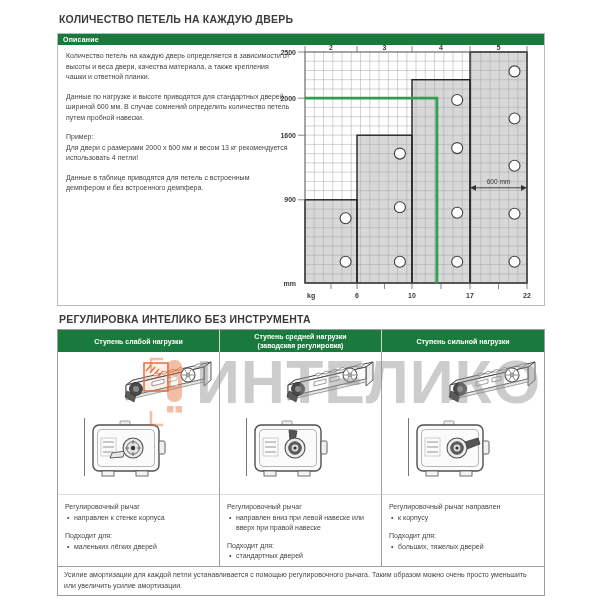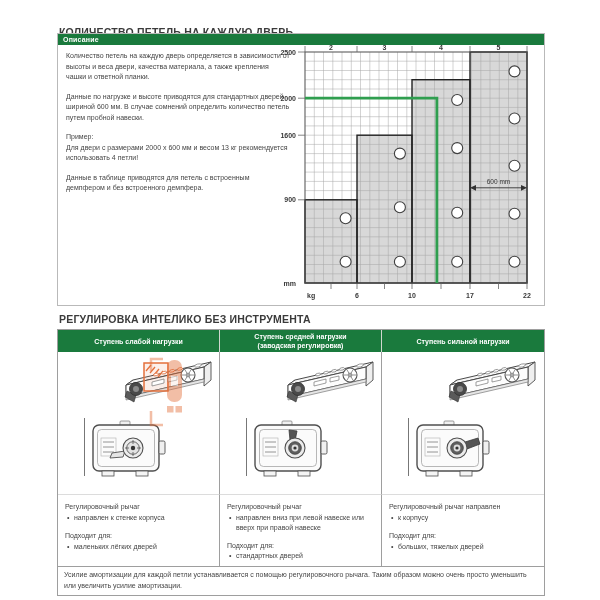--- a/index.html
+++ b/index.html
@@ -1,20 +1,20 @@
 <!DOCTYPE html>
 <html><head>
 <meta charset="utf-8">
 <style>
   *{margin:0;padding:0;box-sizing:border-box}
   html,body{width:600px;height:600px}
   body{background:#fff;font-family:"Liberation Sans",sans-serif;color:#3f3f3f;position:relative;overflow:hidden}
   #page{position:absolute;inset:0;background:#fff}
   .sec-title{position:absolute;left:59px;font-size:10.5px;font-weight:bold;color:#3b3b3b;letter-spacing:.2px;white-space:nowrap}
-  #title1{top:26px}
+  #title1{top:13px}
   #title2{top:313px}
 
   
   #box1{position:absolute;left:57px;top:33px;width:488px;height:273px;border:1px solid #b9b9b9;background:#fff}
   .green-bar{background:#1a7a3d;color:#fff;font-size:7px;font-weight:bold;height:11px;line-height:11px;padding-left:5px;letter-spacing:.2px}
   #desc-text{position:absolute;left:8px;top:17px;width:224px}
   .para{font-size:7px;line-height:1.5;margin-bottom:9px;white-space:pre-line;color:#454545}
   #chart-svg{position:absolute;left:0;top:0}
   #chart-svg text{font-family:"Liberation Sans",sans-serif;font-size:7px;font-weight:bold;fill:#383838}
   #chart-svg text.ann{font-size:6.5px;font-weight:normal}
@@ -390,15 +390,16 @@
 
   <div id="watermark">
     <svg id="wm-logo" width="44" height="72">
       <polyline points="3,15 3,3 15,3" fill="none" stroke="#e4703c" stroke-width="2.5"></polyline>
       <polyline points="3,55 3,69 15,69" fill="none" stroke="#e4703c" stroke-width="2.5"></polyline>
       <rect x="19" y="4" width="15" height="42" rx="7" fill="#e4703c"></rect>
       <rect x="23" y="20" width="7" height="10" fill="#fff" opacity=".85"></rect>
       <rect x="19" y="50" width="6.5" height="6.5" fill="#e4703c"></rect>
       <rect x="27.5" y="50" width="6.5" height="6.5" fill="#e4703c"></rect>
     </svg>
+    <span id="wm-text">ИНТЕЛИКО</span>
   </div>
 
 </div>
 
 </body></html>

